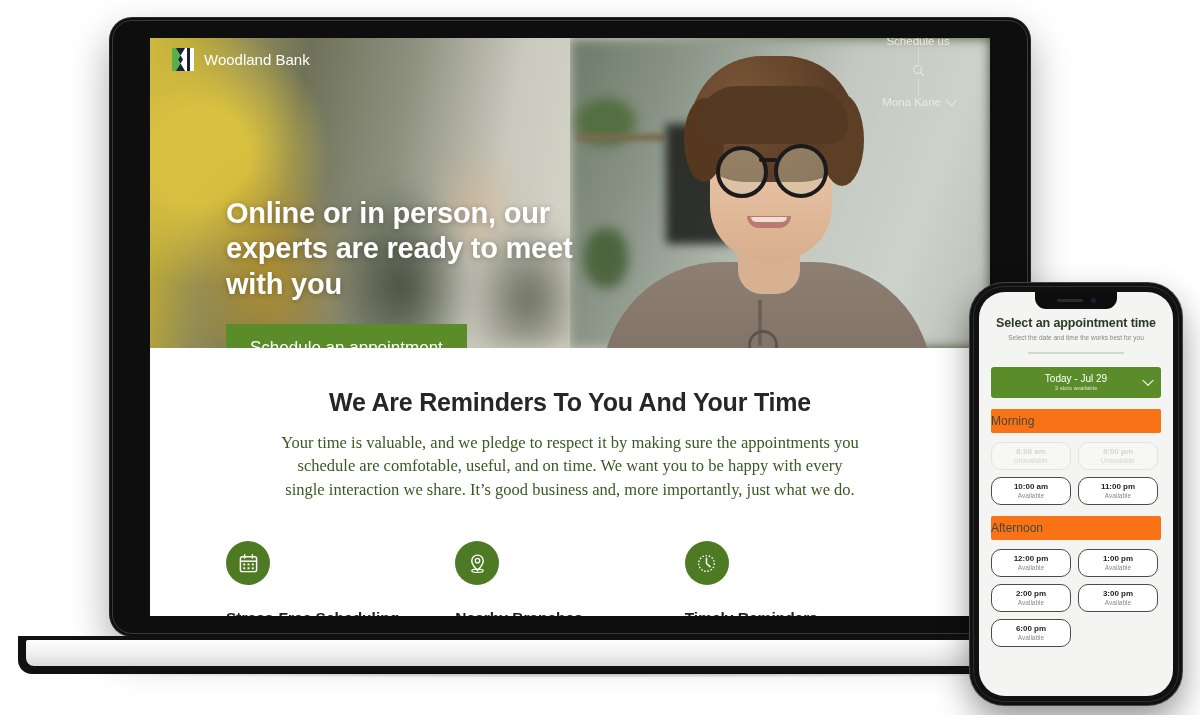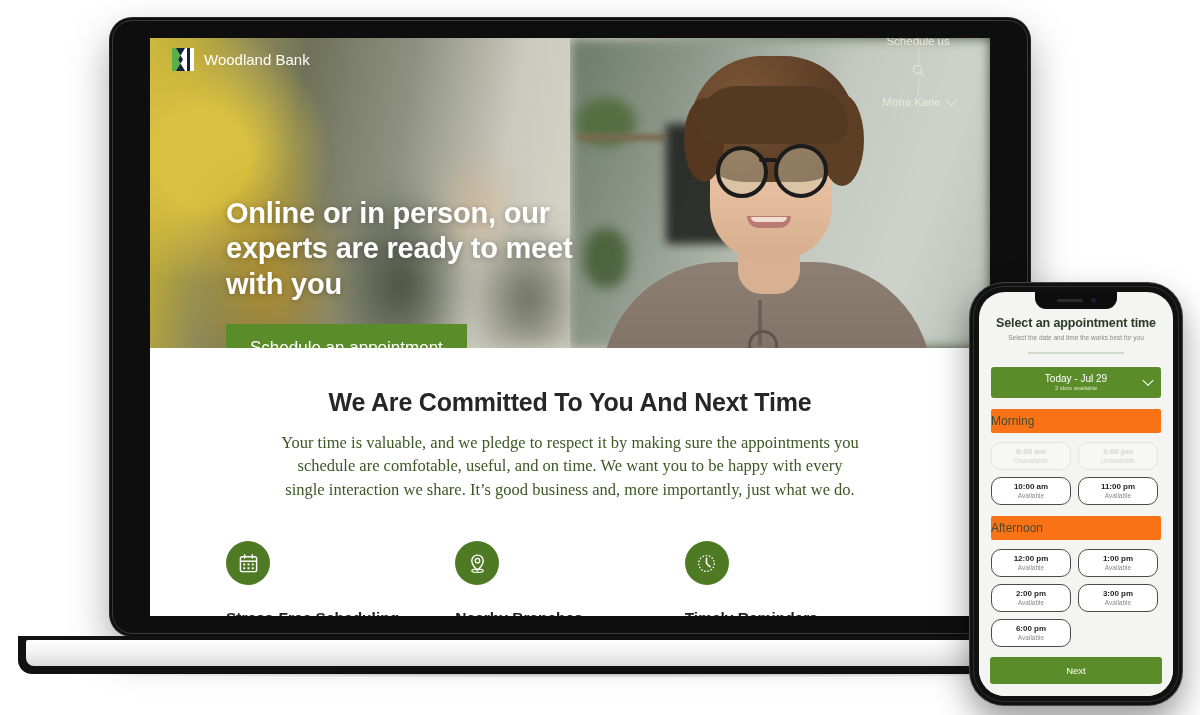--- a/index.html
+++ b/index.html
@@ -265,21 +265,21 @@
           </div>
         </div>
 
         <div class="hero-copy">
           <h1 id="hero-title">Online or in person, our experts are ready to meet with you</h1>
           <button id="hero-cta">Schedule an appointment</button>
         </div>
       </div>
 
       <div id="committed">
-        <h2 id="committed-title">We Are Committed To You And Next Time</h2>
+        <h2 id="committed-title">We Are Reminders To You And Your Time</h2>
         <p id="committed-body">Your time is valuable, and we pledge to respect it by making sure the appointments you schedule are comfotable, useful, and on time. We want you to be happy with every single interaction we share. It’s good business and, more importantly, just what we do.</p>
       </div>
 
       <div id="features">
         <div class="feature">
           <div class="f-icon">
             <svg width="21" height="21" viewBox="0 0 22 22">
               <rect x="2.5" y="4" width="17" height="15.5" rx="2" fill="none" stroke="#fff" stroke-width="1.5"></rect>
               <line x1="2.5" y1="8.6" x2="19.5" y2="8.6" stroke="#fff" stroke-width="1.5"></line>
               <line x1="7" y1="1.8" x2="7" y2="5.2" stroke="#fff" stroke-width="1.5" stroke-linecap="round"></line>
@@ -387,17 +387,14 @@
           <div class="slot-time">3:00 pm</div>
           <div class="slot-status">Available</div>
         </div>
         <div class="slot">
           <div class="slot-time">6:00 pm</div>
           <div class="slot-status">Available</div>
         </div>
       </div>
     </div>
 
-    <div id="phone-footer">
-      <button id="next-btn">Next</button>
-    </div>
   </div>
 </div>
 
 </body></html>

